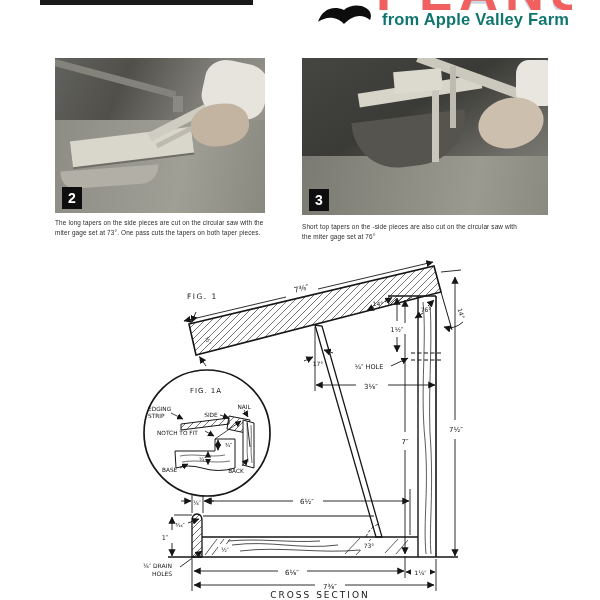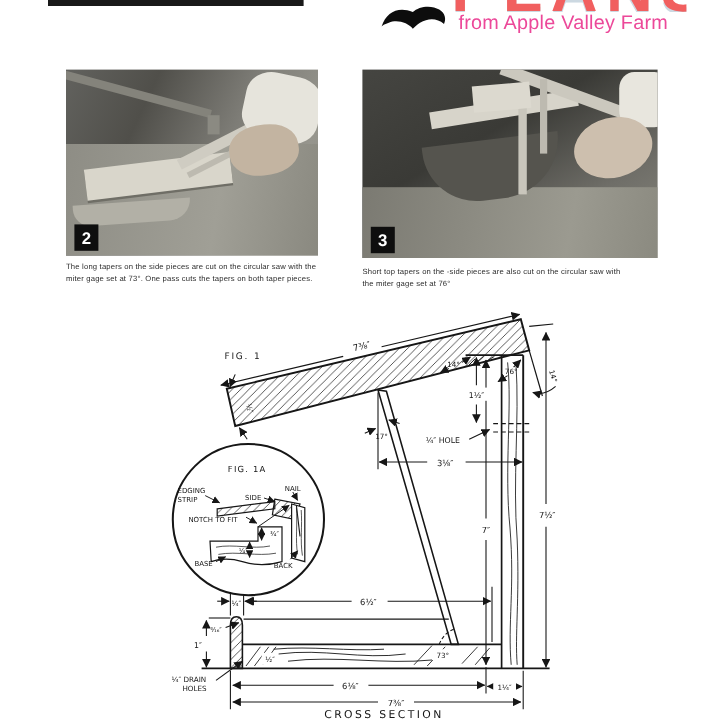--- a/index.html
+++ b/index.html
@@ -3,21 +3,21 @@
 <meta charset="utf-8">
 <style>
   html,body{margin:0;padding:0;}
   .page{position:relative;width:600px;height:600px;background:#ffffff;overflow:hidden;
         font-family:"Liberation Sans",sans-serif;}
   .topbar{position:absolute;left:40px;top:0;width:213px;height:5px;background:#191919;}
   .mustache{position:absolute;left:316px;top:2px;width:58px;height:26px;}
   .plansclip{position:absolute;left:376px;top:0;width:196px;height:10px;overflow:hidden;}
   .plansclip span{position:absolute;left:0;top:-36px;line-height:1;font-size:54px;font-weight:800;
         letter-spacing:7px;color:#f15f5f;text-shadow:0 3px 0 #ccd8e1;white-space:nowrap;}
-  .tagline{position:absolute;left:382px;top:10px;font-size:16.5px;font-weight:normal;color:#ec4899;
+  .tagline{position:absolute;left:382px;top:10px;font-size:16.5px;font-weight:bold;color:#0f766e;
         letter-spacing:0.2px;white-space:nowrap;}
   .photo{position:absolute;overflow:hidden;}
   .photo2{left:55px;top:58px;width:210px;height:155px;
         background:linear-gradient(115deg,#62625e 0%,#504f4a 28%,#7e7d77 58%,#96958d 82%,#8e8d85 100%);}
   .photo3{left:302px;top:58px;width:246px;height:157px;
         background:linear-gradient(150deg,#454541 0%,#3a3a36 38%,#6f6e68 72%,#8a897f 100%);}
   .ph{position:absolute;}
   .badge{position:absolute;left:7px;bottom:4px;width:20px;height:22px;background:#0e0e0e;color:#fff;
         font-weight:bold;font-size:14px;display:flex;align-items:center;justify-content:center;}
   .caption{position:absolute;font-size:6.4px;line-height:1.55;letter-spacing:0.15px;color:#2b2b2b;}

